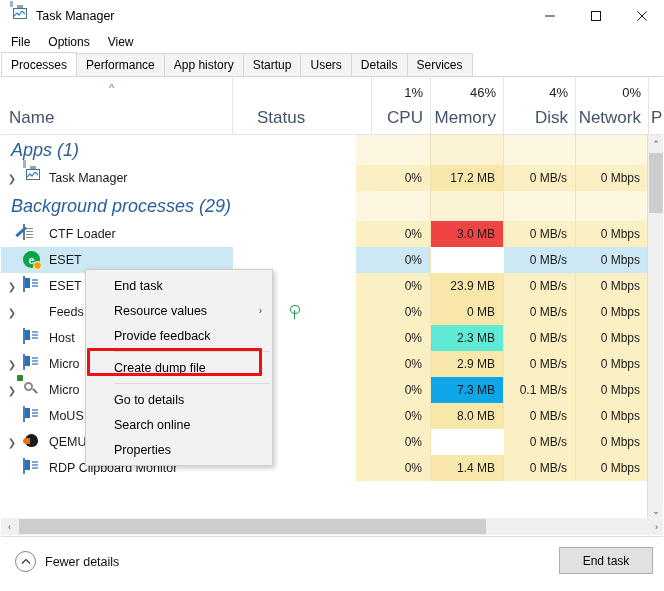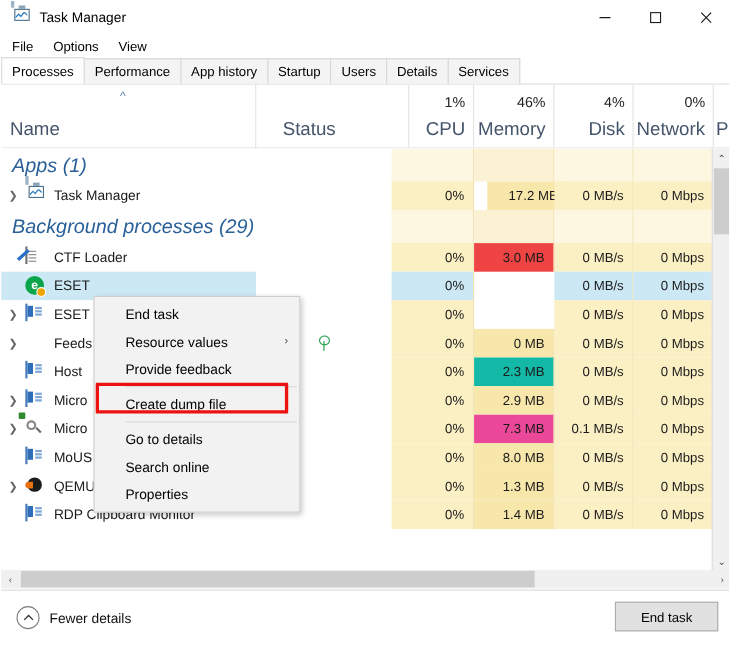--- a/index.html
+++ b/index.html
@@ -431,21 +431,21 @@
             <span class="expander">❯</span>
             <span class="picon"><span class="ico-tm"><span class="bars"></span><span class="scr"></span><svg class="wave" viewBox="0 0 11 6">
                   <polyline points="0,5 3,2 5,4 8,0 11,3" fill="none" stroke="#2f7fc1" stroke-width="1.2"></polyline>
                 </svg><span class="stand"></span></span></span>
             <span class="pname">Task Manager</span>
           </div>
           <div class="statuscell"></div>
           <div class="cell c-cpu" style="background: rgb(251, 239, 196);">
             <span>0%</span>
           </div>
-          <div class="cell c-mem" style="background: rgb(248, 231, 171); margin-left: 12px;">
+          <div class="cell c-mem" style="background: rgb(248, 231, 171);">
             <span>17.2 MB</span>
           </div>
           <div class="cell c-disk" style="background: rgb(251, 239, 196);">
             <span>0 MB/s</span>
           </div>
           <div class="cell c-net" style="background: rgb(251, 239, 196);">
             <span>0 Mbps</span>
           </div>
         </div>
         <div class="row group" style="top: 56px; height: 30px;">
@@ -500,20 +500,23 @@
         <div class="row" style="top: 138px; height: 26px;">
           <div class="namecell">
             <span class="expander">❯</span>
             <span class="picon"><span class="ico-blue"></span></span>
             <span class="pname">ESET</span>
           </div>
           <div class="statuscell"></div>
           <div class="cell c-cpu" style="background: rgb(251, 239, 196);">
             <span>0%</span>
           </div>
+          <div class="cell c-mem" style="background: rgb(248, 231, 171);">
+            <span>23.9 MB</span>
+          </div>
           <div class="cell c-disk" style="background: rgb(251, 239, 196);">
             <span>0 MB/s</span>
           </div>
           <div class="cell c-net" style="background: rgb(251, 239, 196);">
             <span>0 Mbps</span>
           </div>
         </div>
         <div class="row" style="top: 164px; height: 26px;">
           <div class="namecell">
             <span class="expander">❯</span>
@@ -542,21 +545,21 @@
         <div class="row" style="top: 190px; height: 26px;">
           <div class="namecell">
             <span class="expander"></span>
             <span class="picon"><span class="ico-blue"></span></span>
             <span class="pname">Host</span>
           </div>
           <div class="statuscell"></div>
           <div class="cell c-cpu" style="background: rgb(251, 239, 196);">
             <span>0%</span>
           </div>
-          <div class="cell c-mem" style="background: #14b8a6;">
+          <div class="cell c-mem" style="background: #5eead4;">
             <span>2.3 MB</span>
           </div>
           <div class="cell c-disk" style="background: rgb(251, 239, 196);">
             <span>0 MB/s</span>
           </div>
           <div class="cell c-net" style="background: rgb(251, 239, 196);">
             <span>0 Mbps</span>
           </div>
         </div>
         <div class="row" style="top: 216px; height: 26px;">
@@ -582,21 +585,21 @@
         <div class="row" style="top: 242px; height: 26px;">
           <div class="namecell">
             <span class="expander">❯</span>
             <span class="picon"><span class="ico-magnify"><span class="g"></span><span class="h"></span><span class="dot"></span></span></span>
             <span class="pname">Micro</span>
           </div>
           <div class="statuscell"></div>
           <div class="cell c-cpu" style="background: rgb(251, 239, 196);">
             <span>0%</span>
           </div>
-          <div class="cell c-mem" style="background: #ec4899;">
+          <div class="cell c-mem" style="background: #0ea5e9;">
             <span>7.3 MB</span>
           </div>
           <div class="cell c-disk" style="background: rgb(251, 239, 196);">
             <span>0.1 MB/s</span>
           </div>
           <div class="cell c-net" style="background: rgb(251, 239, 196);">
             <span>0 Mbps</span>
           </div>
         </div>
         <div class="row" style="top: 268px; height: 26px;">
@@ -621,23 +624,20 @@
         </div>
         <div class="row" style="top: 294px; height: 26px;">
           <div class="namecell">
             <span class="expander">❯</span>
             <span class="picon"><span class="ico-qemu"><span class="body"></span><span class="beak"></span></span></span>
             <span class="pname">QEMU machine emulators and t...</span>
           </div>
           <div class="statuscell"></div>
           <div class="cell c-cpu" style="background: rgb(251, 239, 196);">
             <span>0%</span>
-          </div>
-          <div class="cell c-mem" style="background: rgb(248, 231, 171);">
-            <span>1.3 MB</span>
           </div>
           <div class="cell c-disk" style="background: rgb(251, 239, 196);">
             <span>0 MB/s</span>
           </div>
           <div class="cell c-net" style="background: rgb(251, 239, 196);">
             <span>0 Mbps</span>
           </div>
         </div>
         <div class="row" style="top: 320px; height: 26px;">
           <div class="namecell">

